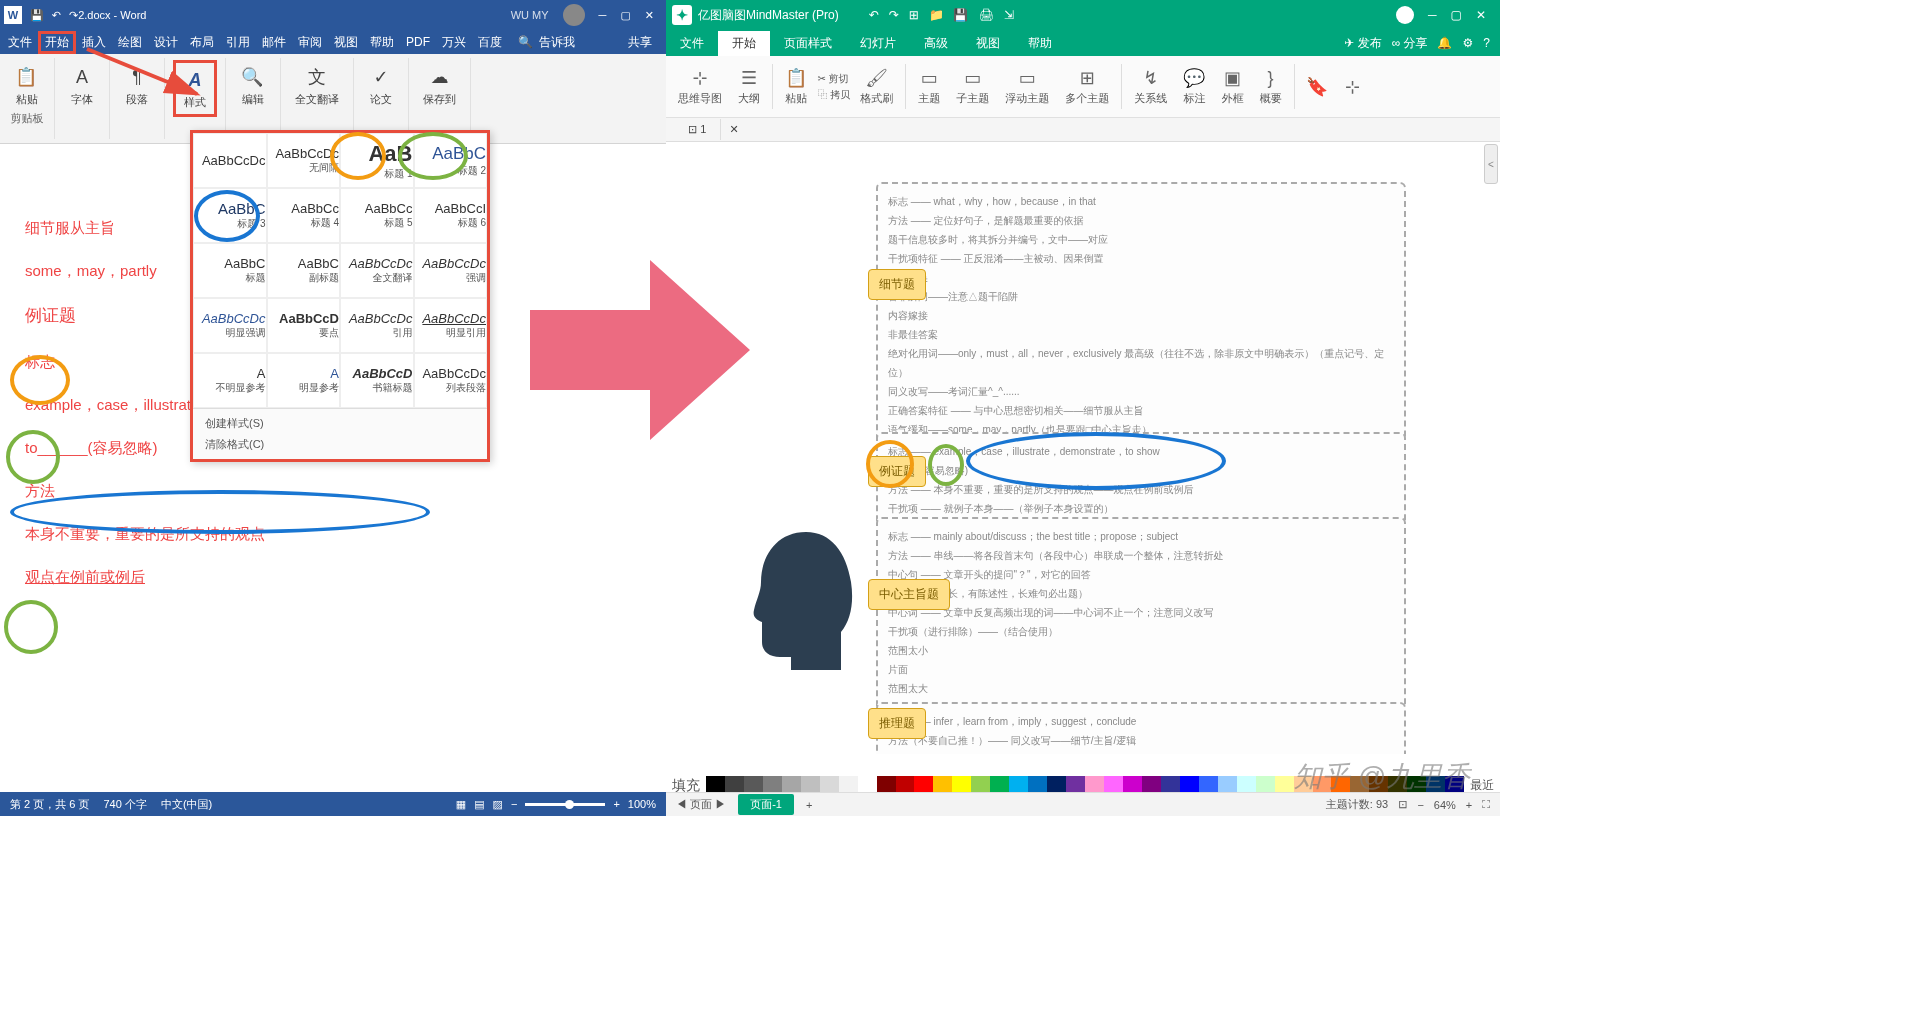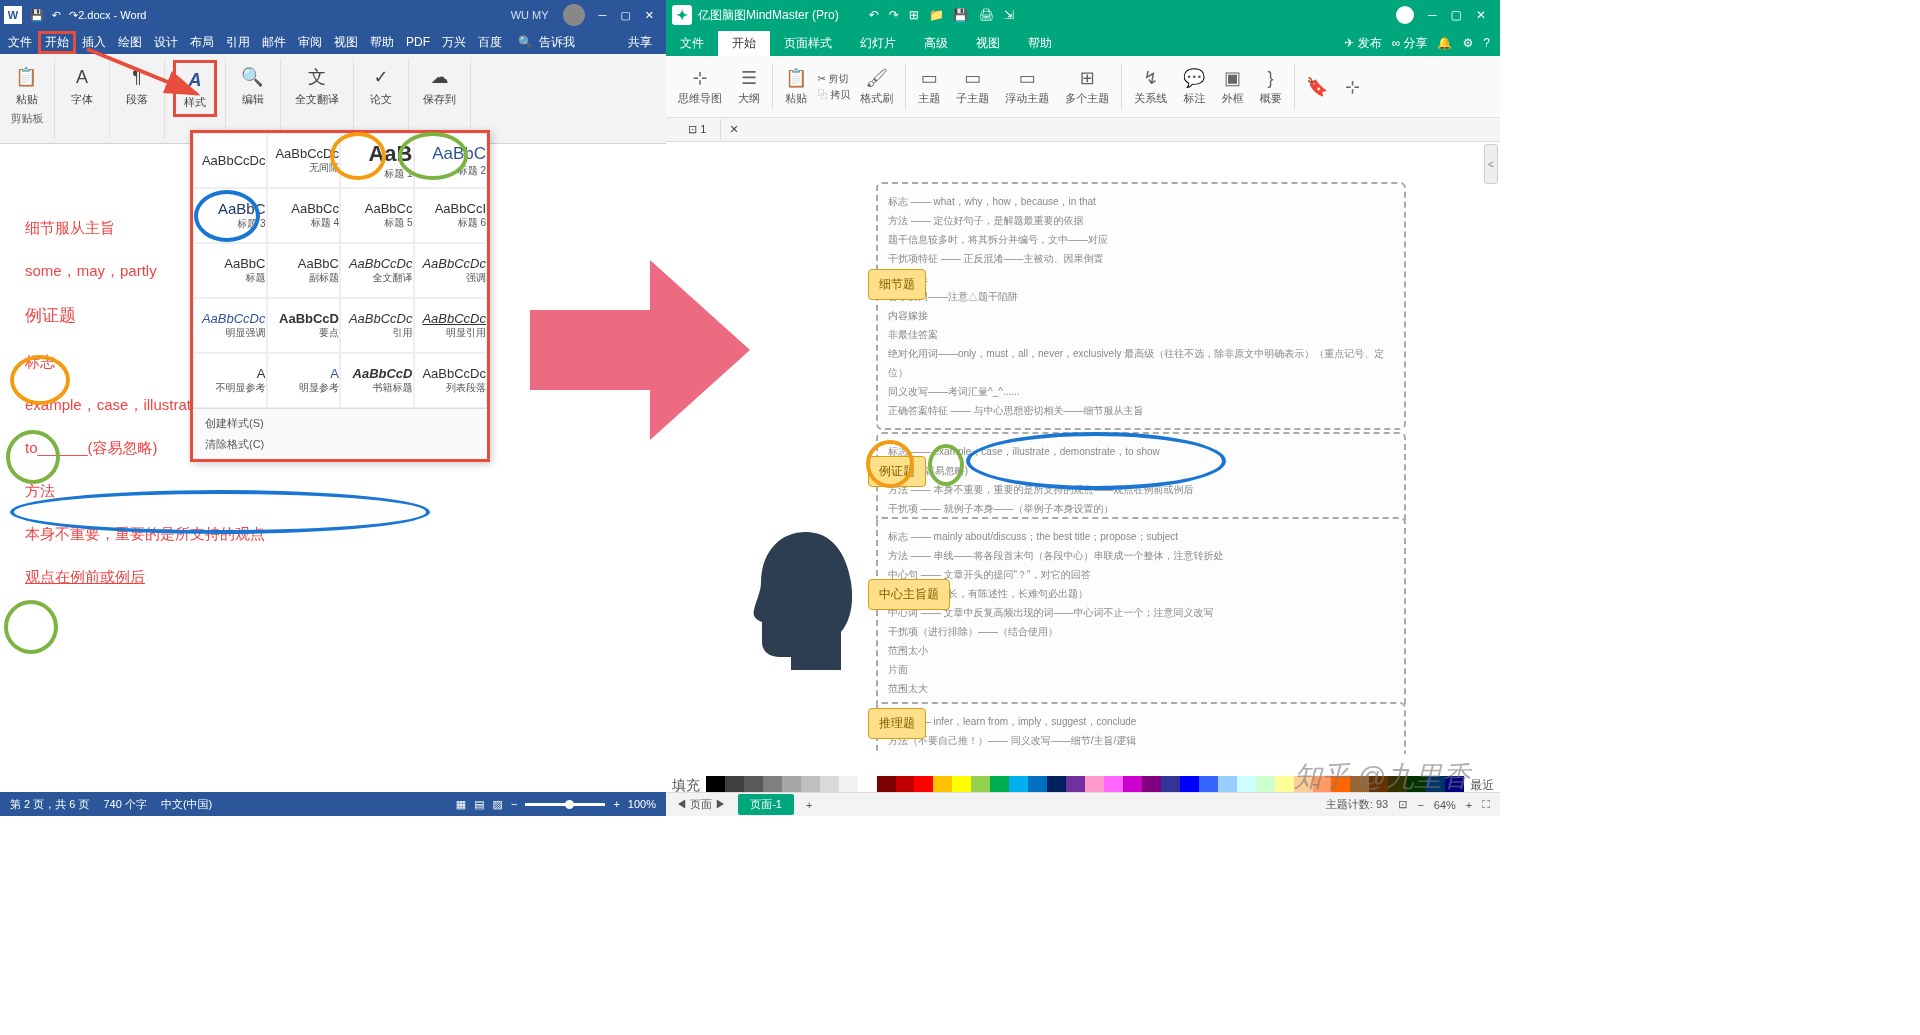--- a/index.html
+++ b/index.html
@@ -429,20 +429,21 @@
           <div class="m-line">方法 —— 定位好句子，是解题最重要的依据</div>
           <div class="m-line">          题干信息较多时，将其拆分并编号，文中——对应</div>
           <div class="m-line">干扰项特征 —— 正反混淆——主被动、因果倒置</div>
           <div class="m-line">                概念偷换</div>
           <div class="m-line">                答非所问——注意△题干陷阱</div>
           <div class="m-line">                内容嫁接</div>
           <div class="m-line">                非最佳答案</div>
           <div class="m-line">                绝对化用词——only，must，all，never，exclusively 最高级（往往不选，除非原文中明确表示）（重点记号、定位）</div>
           <div class="m-line">                同义改写——考词汇量^_^......</div>
           <div class="m-line">正确答案特征 —— 与中心思想密切相关——细节服从主旨</div>
+          <div class="m-line">                语气缓和——some，may，partly（也是要跟□中心主旨走）</div>
         </div>
     </div>
     <div class="m-branch" style="left:210px;top:290px;width:530px">
       <div class="m-btitle" style="top:22px">例证题</div>
       <div id="be-lines">
           <div class="m-line">标志 —— example，case，illustrate，demonstrate，to show</div>
           <div class="m-line">            ______(容易忽略)</div>
           <div class="m-line">方法 —— 本身不重要，重要的是所支持的观点——观点在例前或例后</div>
           <div class="m-line">干扰项 —— 就例子本身——（举例子本身设置的）</div>
         </div>

